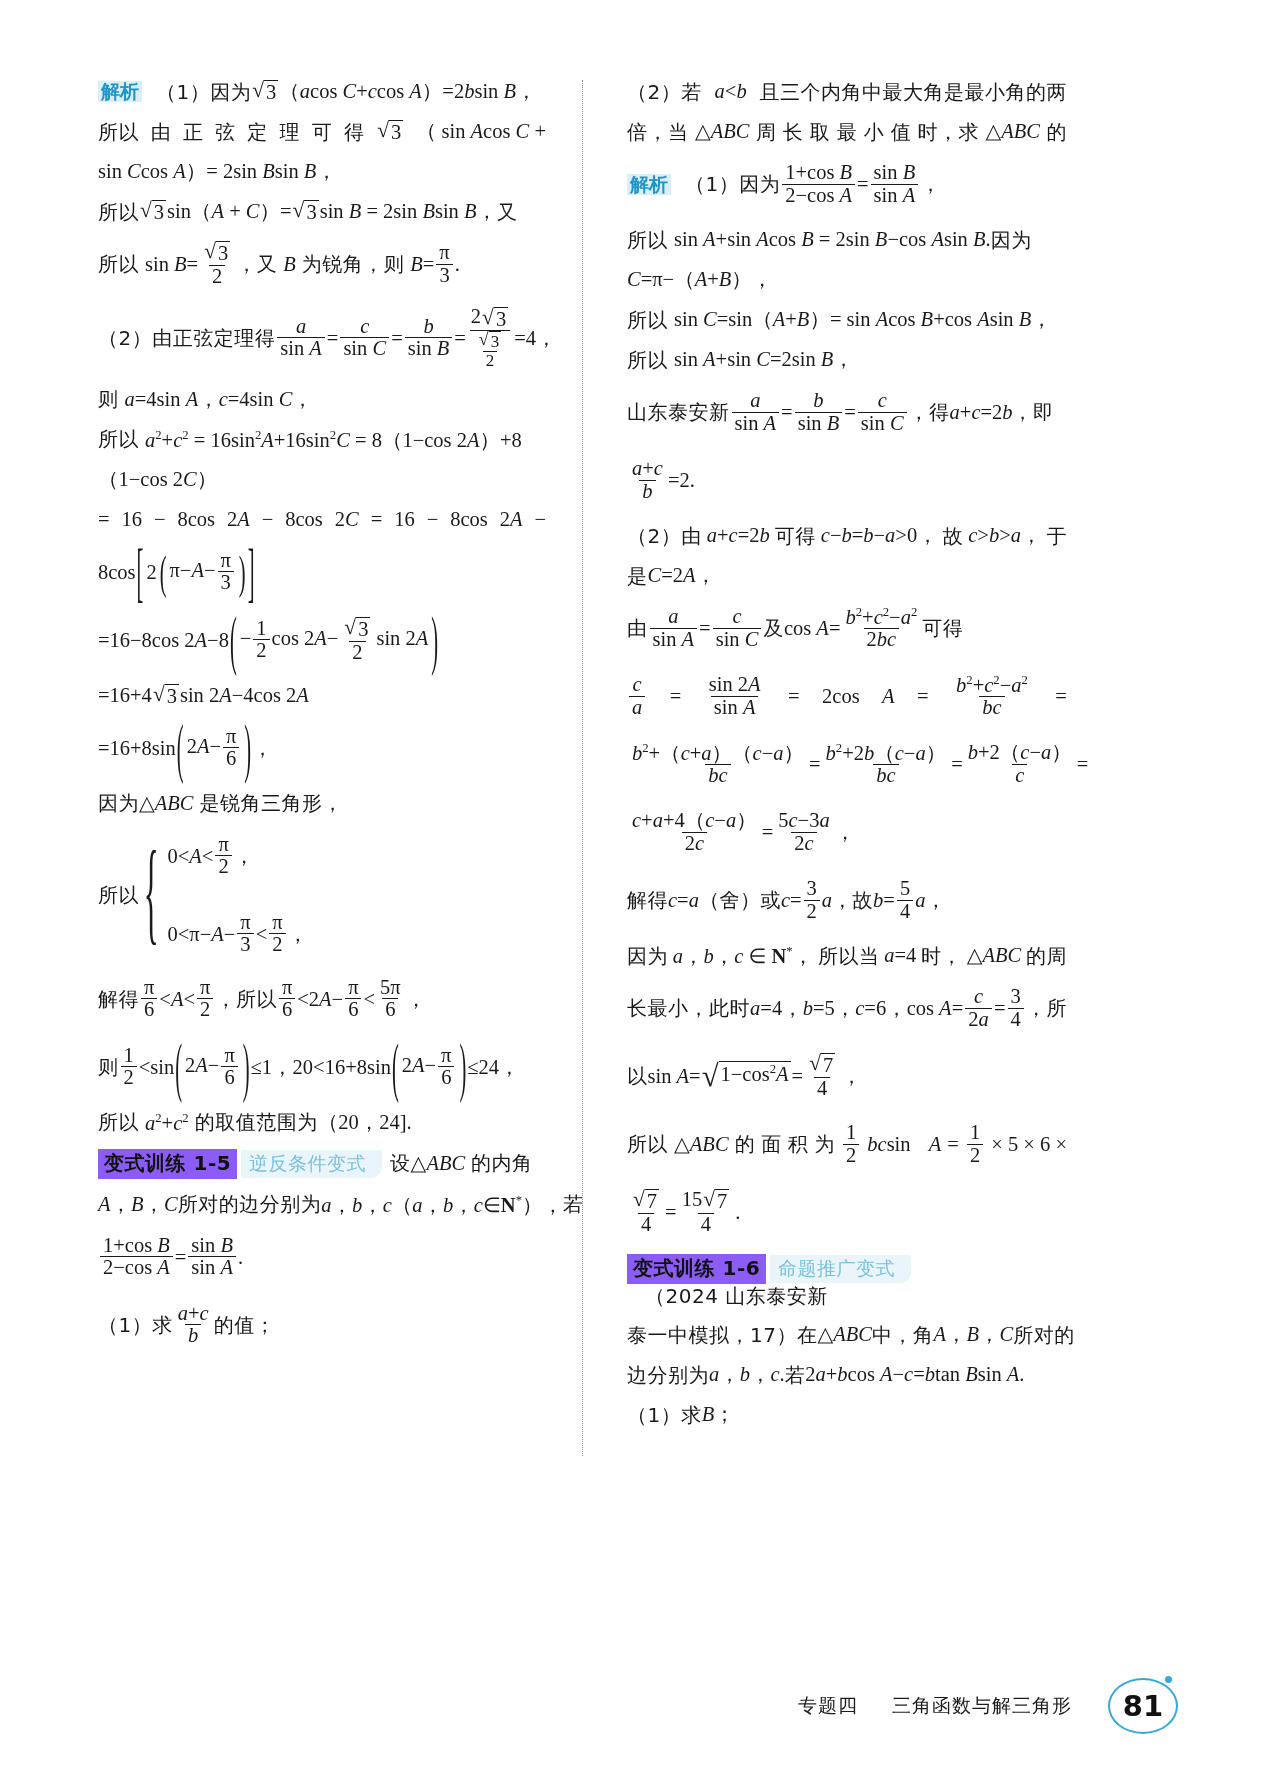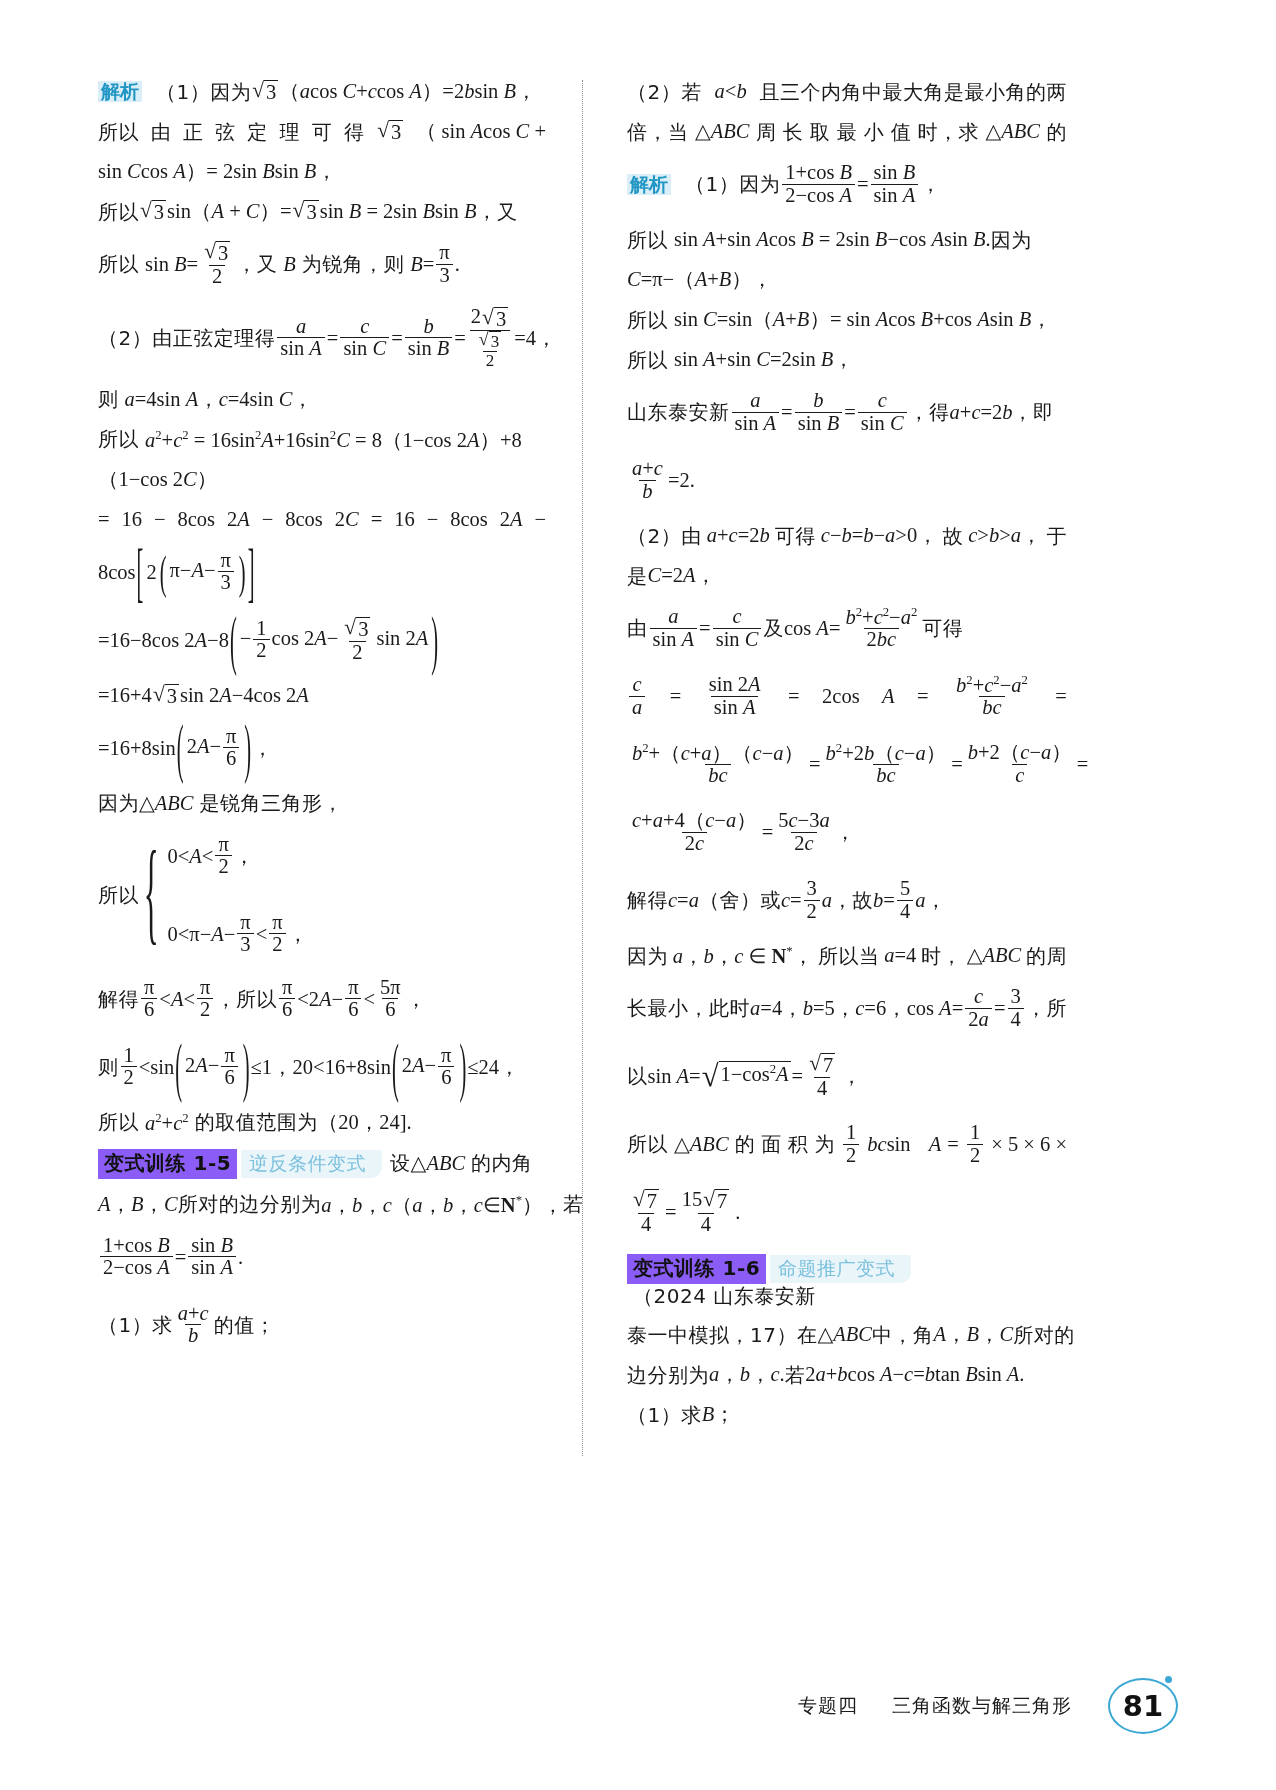--- a/index.html
+++ b/index.html
@@ -826,21 +826,21 @@
                 <span class="body">7</span>
               </span></span>
             <span class="den rm">4</span>
           </span>
           <span class="rm">.</span>
       </div>
 
       <div class="bianshi-wrap">
         <span class="badge-main">变式训练 1-6</span>
         <span class="badge-sub">命题推广变式</span>
-        <span class="cn" style="margin-left:6px;">（2024 山东泰安新</span>
+        <span class="cn" style="margin-left:18px;">（2024 山东泰安新</span>
       </div>
 
       <div class="ln">
         <span class="cn">泰一中模拟，17）在</span>
           <span class="rm">△<i class="it">ABC</i></span>
           <span class="cn">中，角</span>
           <span class="rm"><i class="it">A</i>，<i class="it">B</i>，<i class="it">C</i></span>
           <span class="cn">所对的</span>
       </div>
       <div class="ln">

